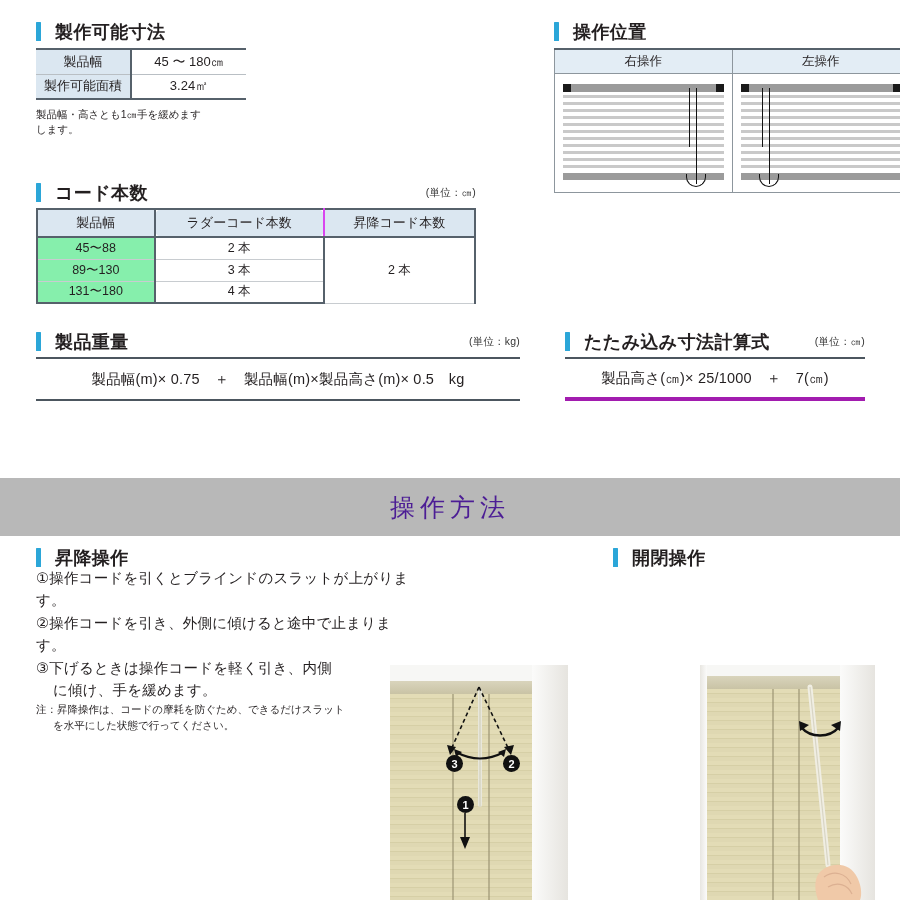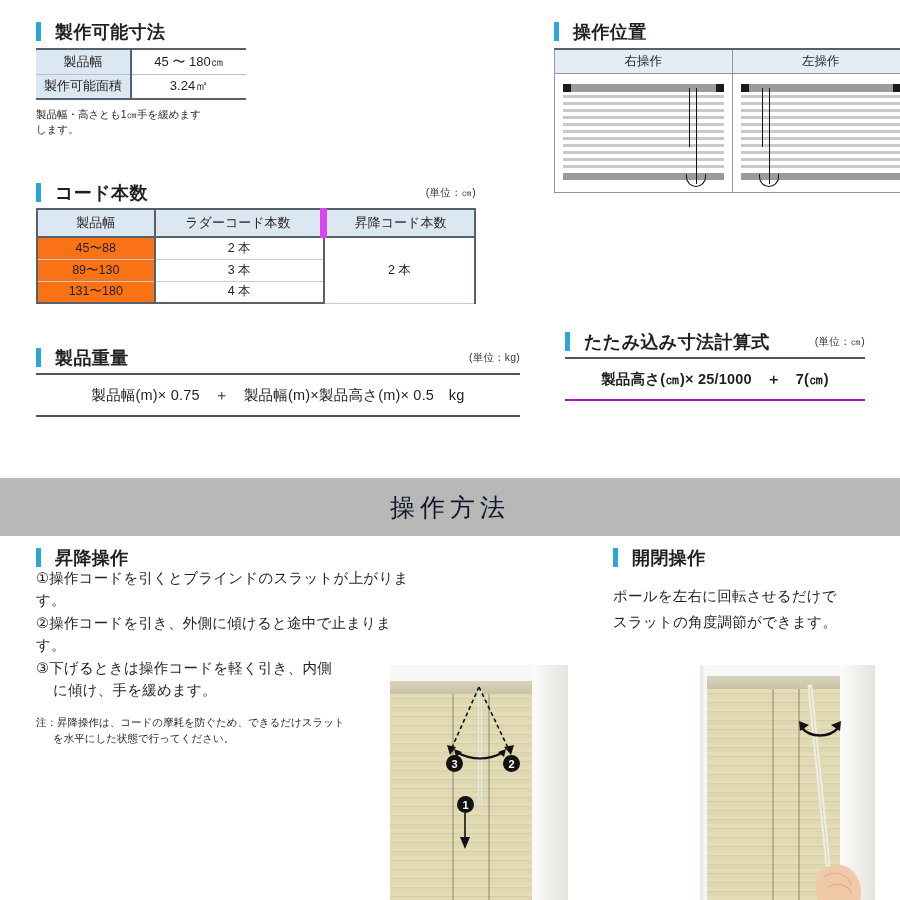--- a/index.html
+++ b/index.html
@@ -44,27 +44,27 @@
   #cord-block { position: absolute; left: 36px; top: 183px; width: 440px; }
   #cord-table { width: 440px; margin-top: 6px; }
   #cord-table th {
     height: 28px; font-size: 13px; background: #dbe7f1; text-align: center;
     border-top: 2px solid #56616b; border-bottom: 2px solid #56616b;
   }
   #cord-table td {
     height: 22px; font-size: 12.5px; text-align: center;
     border-bottom: 1px solid #c8ccd0;
   }
-  #cord-table td.w { background: #f97316; font-size: 12.5px; }
+  #cord-table td.w { background: #86efac; font-size: 12.5px; }
   #cord-table tr:last-child td { border-bottom: 2px solid #56616b; }
   #cord-table .cL { border-left: 2px solid #56616b; border-right: 2px solid #56616b; }
   #cord-table .cR { border-right: 2px solid #56616b; }
   #cord-table td.mid { border-right: 2px solid #56616b; }
   #cord-table th.c1 { width: 118px; border-right: 2px solid #56616b; border-left: 2px solid #56616b; }
-  #cord-table th.c2 { width: 170px; border-right: 7px solid #d946ef; border-radius: 7px; }
+  #cord-table th.c2 { width: 170px; border-right: 2px solid #d946ef; border-radius: 7px; }
   #cord-table th.c3 { width: 152px; border-right: 2px solid #56616b; margin-top: 29px; }
 
   
   #pos-block { position: absolute; left: 508px; top: 22px; width: 290px; margin-left: 46px; }
   #pos-table { width: 356px; margin-top: 7px; border: 1px solid #8d969d; }
   #pos-table th {
     height: 24px; font-size: 12.5px; background: #e3edf5; text-align: center;
     border-bottom: 1px solid #8d969d; border-top: 2px solid #56616b; font-weight: 400;
   }
   #pos-table th.sep { border-left: 1px solid #8d969d; }
@@ -85,47 +85,47 @@
   .blind .cordwrap.left  { left: 16px; }
   .blind .cordwrap .c1, .blind .cordwrap .c2 { position:absolute; top:0; width:1.5px; background:#111; }
   .blind .cordwrap .c1 { left:5px; height: 62%; }
   .blind .cordwrap .c2 { left:12px; height: 100%; }
   .blind .loop {
     position:absolute; bottom:-3px; left:2px; width:20px; height:13px;
     border:1.5px solid #111; border-top:none; border-radius: 0 0 11px 11px;
   }
 
   
-  #w-block { position: absolute; left: 36px; top: 348px; width: 484px; }
+  #w-block { position: absolute; left: 36px; top: 332px; width: 484px; }
   #w-formula {
     margin-top: 6px; border-top: 2px solid #4c565f; border-bottom: 2px solid #4c565f;
     height: 44px; display: flex; align-items: center; justify-content: center;
     font-size: 14.5px; letter-spacing: .2px;
   }
   #f-block { position: absolute; left: 565px; top: 332px; width: 300px; }
   #f-formula {
-    margin-top: 6px; border-top: 2px solid #4c565f; border-bottom: 2px solid #a21caf;
+    margin-top: 6px; border-top: 2px solid #4c565f; border-bottom: 4px solid #a21caf;
     height: 44px; display: flex; align-items: center; justify-content: center;
-    font-size: 14.5px; letter-spacing: .2px; font-weight: bold;
+    font-size: 14.5px; letter-spacing: .2px;
   }
 
   
   #banner {
     position: absolute; left: 0; top: 478px; width: 900px; height: 58px;
     background: #b8b8b8; display: flex; align-items: center; justify-content: center;
   }
-  #banner span { color: #0f172a; font-size: 25px; letter-spacing: 5px; font-weight: 400; }
+  #banner span { color: #4c1d95; font-size: 25px; letter-spacing: 5px; font-weight: 400; }
 
   
   #col-left  { position: absolute; left: 36px;  top: 548px; width: 380px; }
   #col-right { position: absolute; left: 613px; top: 548px; width: 270px; }
   .step { font-size: 14.5px; line-height: 1.55; letter-spacing: .2px; }
   .substep { font-size: 14.5px; line-height: 1.55; padding-left: 17px; }
   #note {
-    margin-top: 13px; font-size: 10.5px; line-height: 1.5; color: #231f20;
+    font-size: 10.5px; line-height: 1.5; color: #231f20;
   }
   #note .n2 { padding-left: 17px; display: block; }
   .rtext { font-size: 14.5px; line-height: 1.8; letter-spacing: .2px; margin-top: 16px; }
 
   
   .photo { position: absolute; overflow: hidden; background: #ffffff; }
   #photo-left  { left: 390px; top: 665px; width: 178px; height: 235px; }
   #photo-right { left: 700px; top: 665px; width: 175px; height: 235px; }
 
   .wall { position:absolute; inset:0; background: linear-gradient(100deg,#f3f3f1 0%, #eceae6 100%); }
@@ -328,24 +328,20 @@
       <span>注：昇降操作は、コードの摩耗を防ぐため、できるだけスラット</span>
       <span class="n2">を水平にした状態で行ってください。</span>
     </div>
   </div>
 
   <div id="col-right">
     <div class="hd">
       <span class="tick"></span>
       <span class="txt">開閉操作</span>
     </div>
-    <div class="rtext">
-      <span>ポールを左右に回転させるだけで</span><br>
-      <span>スラットの角度調節ができます。</span>
-    </div>
   </div>
 
   <div class="photo" id="photo-left">
     <div class="wall"></div>
     <div class="topbar-white"></div>
     <div class="frameR" style="width:36px;"></div>
     <div class="headrail" style="left:0; right:36px; top:16px;"></div>
     <div class="blindbody" style="left:0; right:36px; top:29px; bottom:0;"></div>
     <div class="vline" style="left:62px; top:29px; bottom:0;"></div>
     <div class="vline" style="left:98px; top:29px; bottom:0;"></div>

